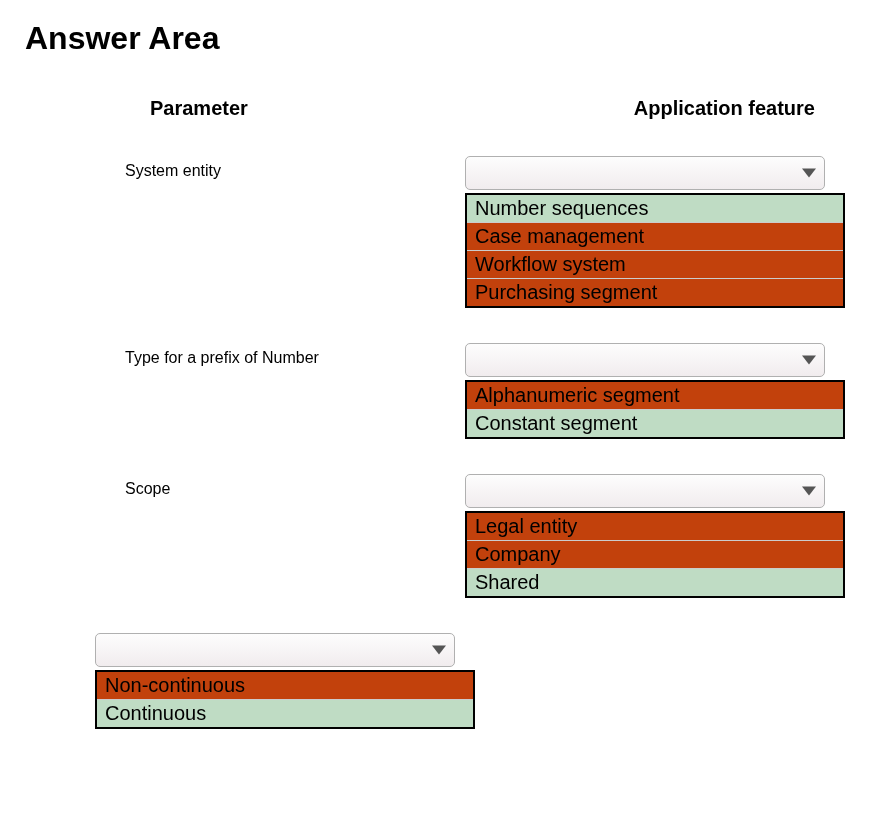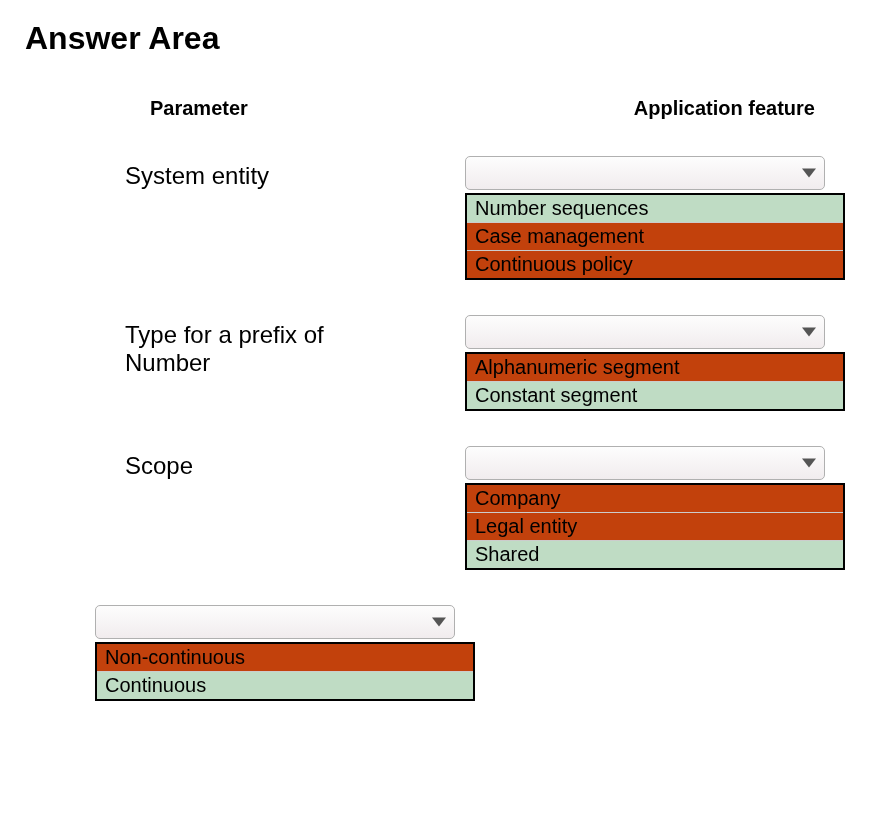--- a/index.html
+++ b/index.html
@@ -34,21 +34,21 @@
     }
     .row {
       display: flex;
       align-items: flex-start;
       margin-bottom: 35px;
     }
     .param-label {
       width: 370px;
       padding-left: 100px;
       padding-top: 6px;
-      font-size: 24px;
+      font-size: 16px;
     }
     .col-feat {
       width: 430px;
       padding-left: 70px;
     }
     .dropdown-box {
       width: 360px;
       height: 34px;
       border: 1px solid #b0b0b0;
       border-radius: 5px;
@@ -93,21 +93,22 @@
 
 <div class="row">
   <div class="param-label">System entity</div>
   <div class="col-feat">
     <div class="dropdown-box">
       <div class="arrow"></div>
     </div>
     <div class="options">
       <div class="opt hl">Number sequences</div>
       <div class="opt">Case management</div>
-      <div class="opt">Continuous policy</div>
+      <div class="opt">Workflow system</div>
+      <div class="opt">Purchasing segment</div>
     </div>
   </div>
 </div>
 
 <div class="row">
   <div class="param-label">Type for a prefix of Number</div>
   <div class="col-feat">
     <div class="dropdown-box">
       <div class="arrow"></div>
     </div>
@@ -118,22 +119,22 @@
   </div>
 </div>
 
 <div class="row">
   <div class="param-label">Scope</div>
   <div class="col-feat">
     <div class="dropdown-box">
       <div class="arrow"></div>
     </div>
     <div class="options">
+      <div class="opt">Legal entity</div>
       <div class="opt">Company</div>
-      <div class="opt">Legal entity</div>
       <div class="opt hl">Shared</div>
     </div>
   </div>
 </div>
 
 <div class="row">
   <div class="col-feat">
     <div class="dropdown-box">
       <div class="arrow"></div>
     </div>

